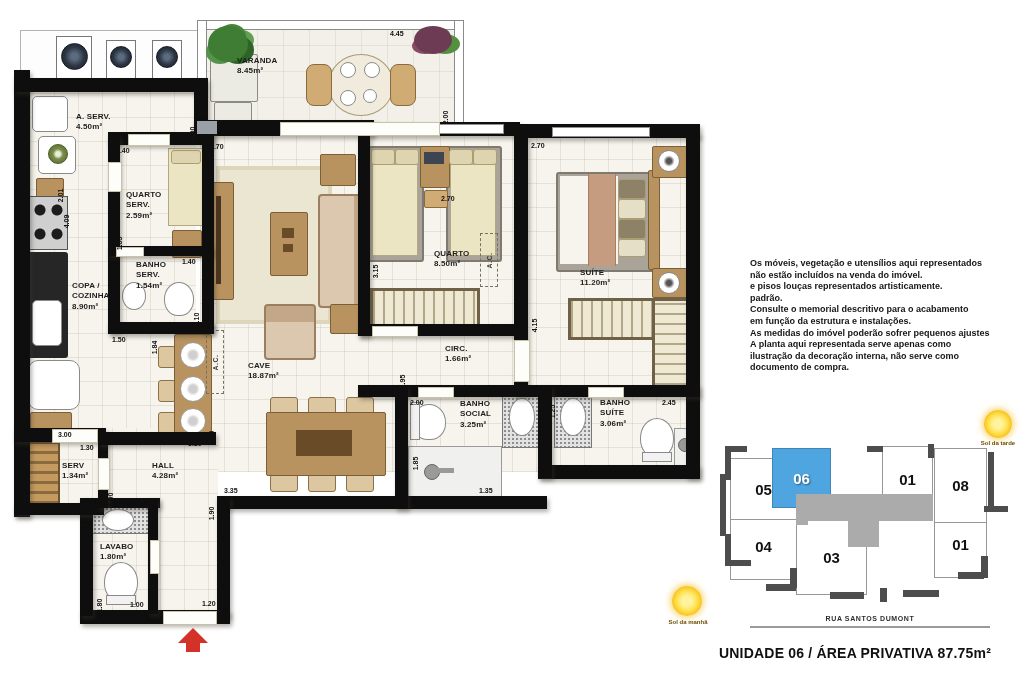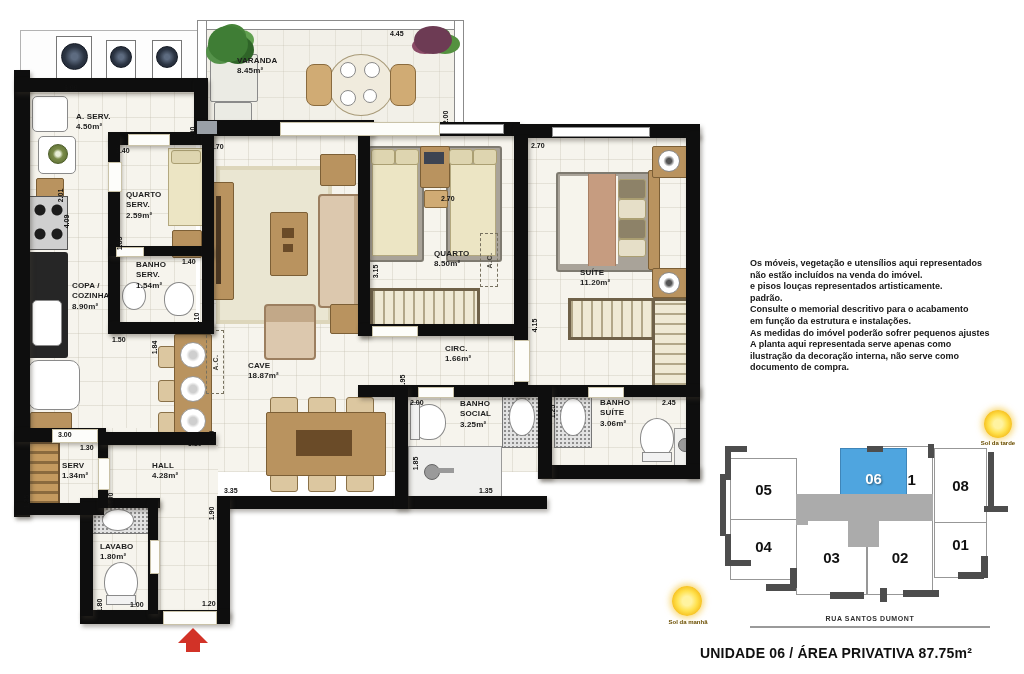--- a/index.html
+++ b/index.html
@@ -82,21 +82,21 @@
   .kp-unit{position:absolute;background:#fff;border:1.5px solid #979797;box-sizing:border-box;
     display:flex;align-items:center;justify-content:center;
     font:bold 15px "Liberation Sans",sans-serif;color:#121212;z-index:22;}
   .kp-unit.hl{background:var(--hl,#4fa5df);border-color:#3f85b8;color:#fff;
     text-shadow:1px 1px 2px rgba(0,0,0,.45);z-index:23;}
   .kp-core{position:absolute;background:#ababab;z-index:24;}
   .kp-seg{position:absolute;background:#4d4d4d;z-index:25;}
   .street-line{position:absolute;left:750px;top:626px;width:240px;height:2px;background:#9a9a9a;z-index:21;}
   .street-label{position:absolute;left:750px;top:615px;width:240px;text-align:center;
     font:bold 7px "Liberation Sans",sans-serif;color:#2e2e2e;letter-spacing:.6px;z-index:21;}
-  .title{position:absolute;left:700px;top:645px;width:310px;text-align:left;
+  .title{position:absolute;left:700px;top:645px;width:310px;text-align:center;
     font:bold 14px "Liberation Sans",sans-serif;color:#101010;letter-spacing:.2px;z-index:50;}
   .sun{position:absolute;border-radius:50%;z-index:20;
     background:radial-gradient(circle,#fff3a0 0 22%,#ffe14d 48%,#f4b814 78%,#e9a606 100%);
     box-shadow:0 0 6px 2px rgba(244,190,30,.6);}
   .sun-label{position:absolute;width:80px;text-align:center;
     font:bold 6px "Liberation Sans",sans-serif;color:#6b4e00;z-index:20;}
   .panel-slot{position:absolute;background:#4a3620;z-index:12;}
   .dark-sq{position:absolute;background:#6a4b28;z-index:12;}
 </style>
 </head>
@@ -397,26 +397,25 @@
       <div>Consulte o memorial descritivo para o acabamento</div>
       <div>em função da estrutura e instalações.</div>
       <div>As medidas do imóvel poderão sofrer pequenos ajustes</div>
       <div>A planta aqui representada serve apenas como</div>
       <div>ilustração da decoração interna, não serve como</div>
       <div>documento de compra.</div>
     </div>
 
   <div class="abs" style="left:0;top:0;width:1024px;height:674px;">
       <div class="kp-unit" style="left: 934px; top: 511px; width: 53px; height: 67px;">01</div>
-      <div class="kp-unit" style="left: 867px; top: 519px; width: 66px; height: 76px;">02</div>
       <div class="kp-unit" style="left: 796px; top: 519px; width: 71px; height: 76px;">03</div>
       <div class="kp-unit" style="left: 730px; top: 512px; width: 67px; height: 68px;">04</div>
       <div class="kp-unit" style="left: 934px; top: 448px; width: 53px; height: 75px;">08</div>
       <div class="kp-unit" style="left: 882px; top: 446px; width: 51px; height: 66px;">01</div>
-      <div class="kp-unit hl" style="left: 840px; top: 448px; width: 67px; height: 60px;">06</div>
+      <div class="kp-unit hl" style="left: 772px; top: 448px; width: 59px; height: 60px;">06</div>
       <div class="kp-unit" style="left: 730px; top: 458px; width: 67px; height: 62px;">05</div>
 
     <div class="kp-core" style="left:796px;top:494px;width:137px;height:27px;"></div>
     <div class="kp-core" style="left:848px;top:521px;width:31px;height:26px;"></div>
     <div class="kp-core" style="left:796px;top:511px;width:12px;height:14px;"></div>
 
     <div class="kp-seg" style="left:725px;top:446px;width:22px;height:6px;"></div>
     <div class="kp-seg" style="left:725px;top:446px;width:6px;height:34px;"></div>
     <div class="kp-seg" style="left:720px;top:474px;width:6px;height:62px;"></div>
     <div class="kp-seg" style="left:725px;top:534px;width:6px;height:30px;"></div>

